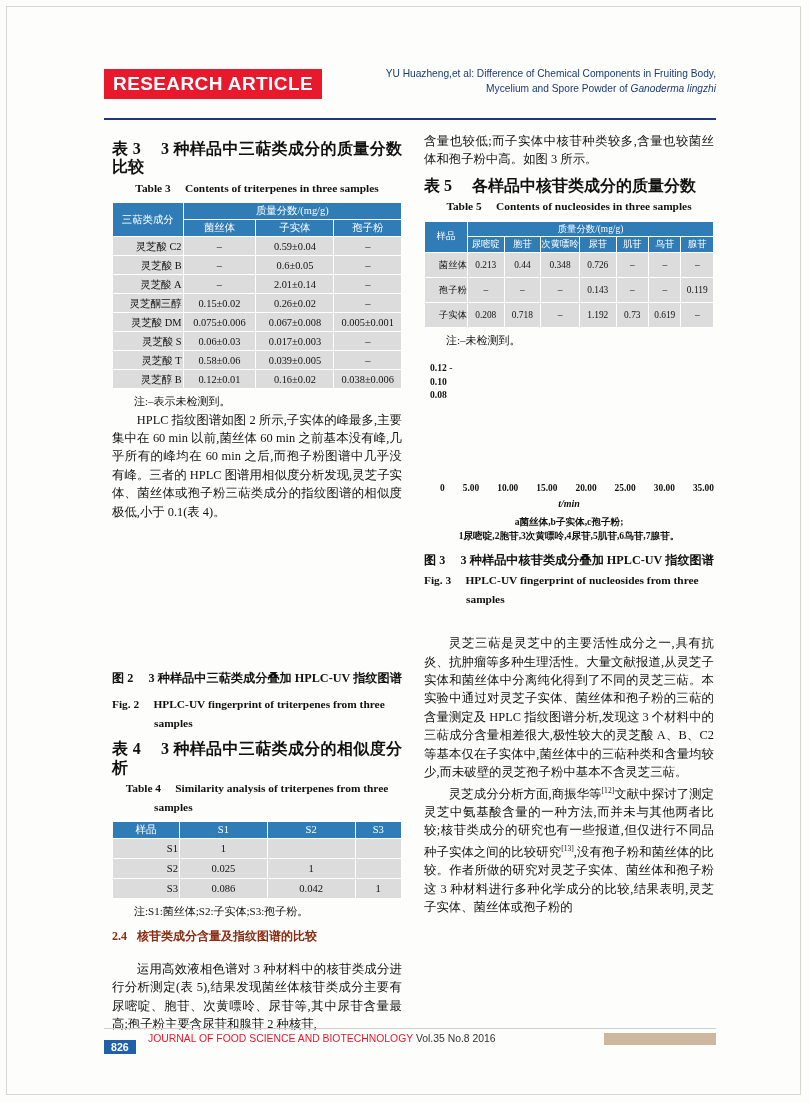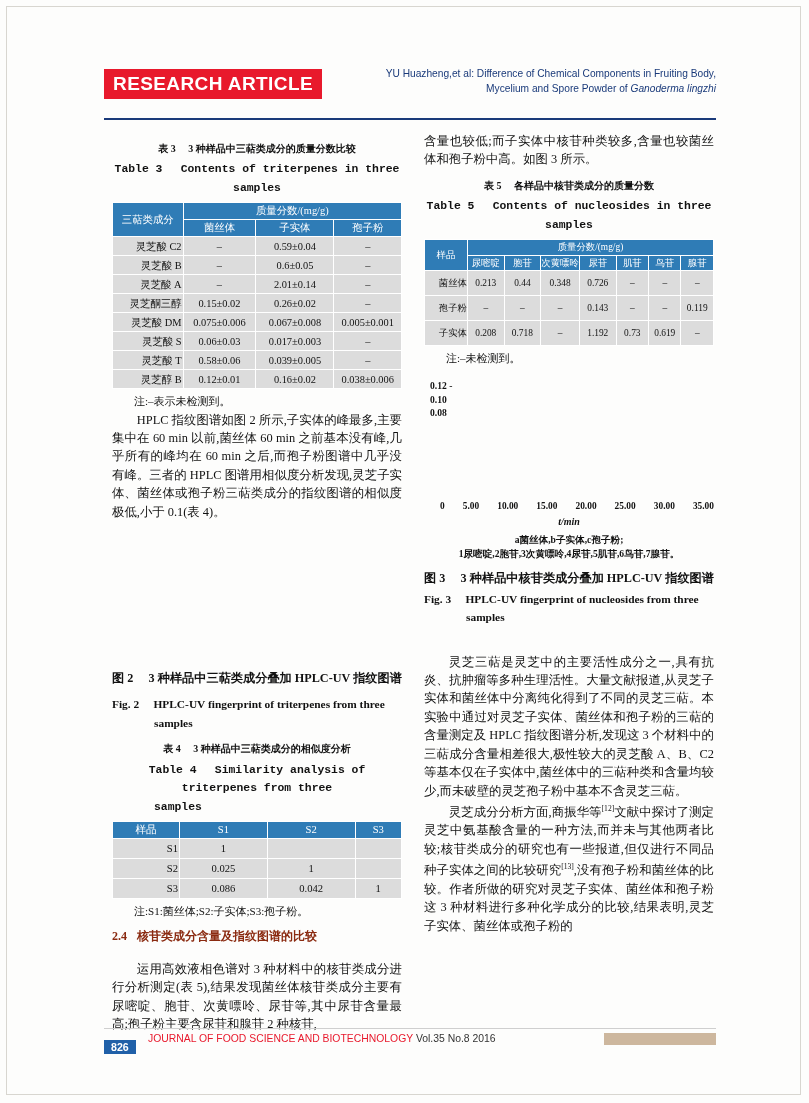--- a/index.html
+++ b/index.html
@@ -63,28 +63,28 @@
   }
   .col-left{left:112px;top:132px;}
   .col-right{left:424px;top:132px;}
 
   p.body{margin:0;text-indent:2em;}
   p.body.noind{text-indent:0;}
   .note{font-size:11px;margin:4px 0 2px 0;text-indent:0;}
 
   
   .cap-cn{
-    text-align:center;font-size:10px;font-weight:bold;
+    font-size:16px;font-weight:bold;
     margin:8px 0 2px 0;
     font-family:"Liberation Serif","DejaVu Serif",serif;
   }
   .cap-en{
     text-align:center;font-size:11.4px;font-weight:bold;
     margin:0 0 5px 0;
-    font-family:Liberation Mono, monospace;
+    font-family:Liberation Serif, serif;
   }
 
   
   table.tbl{
     border-collapse:collapse;
     width:100%;
     font-size:10.4px;
     font-family:"Liberation Serif","DejaVu Serif",serif;
   }
   table.tbl th{

